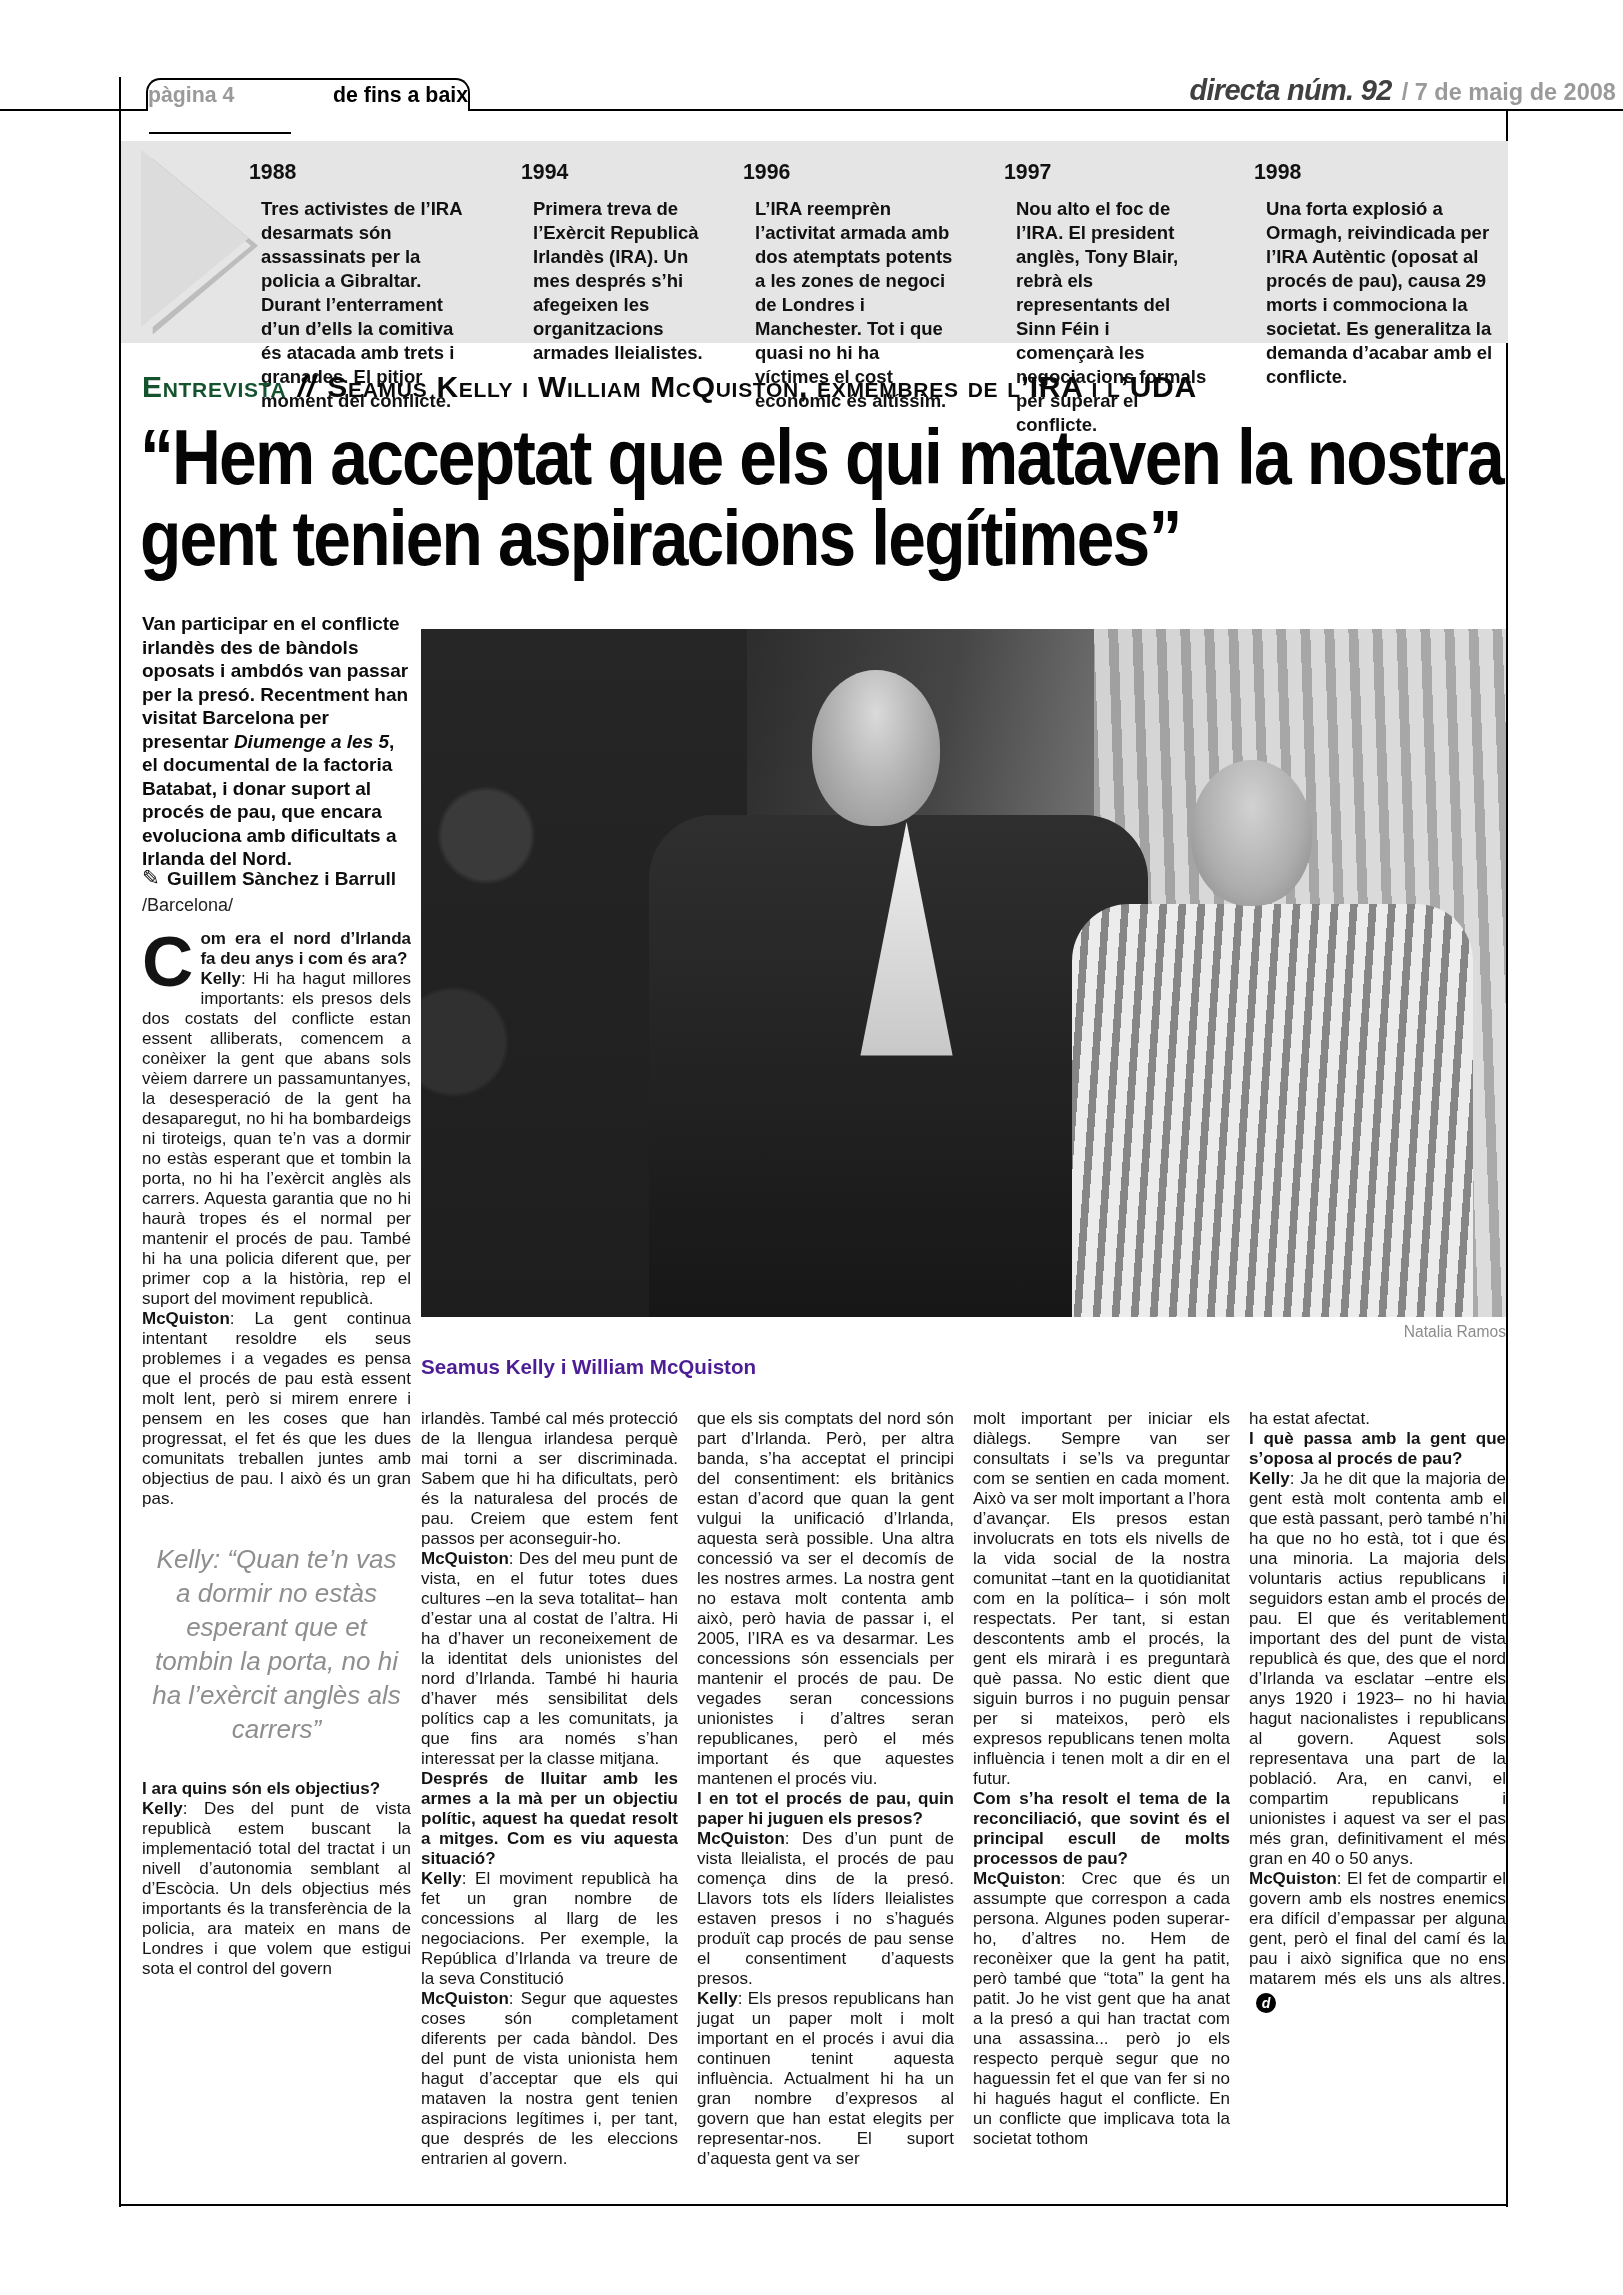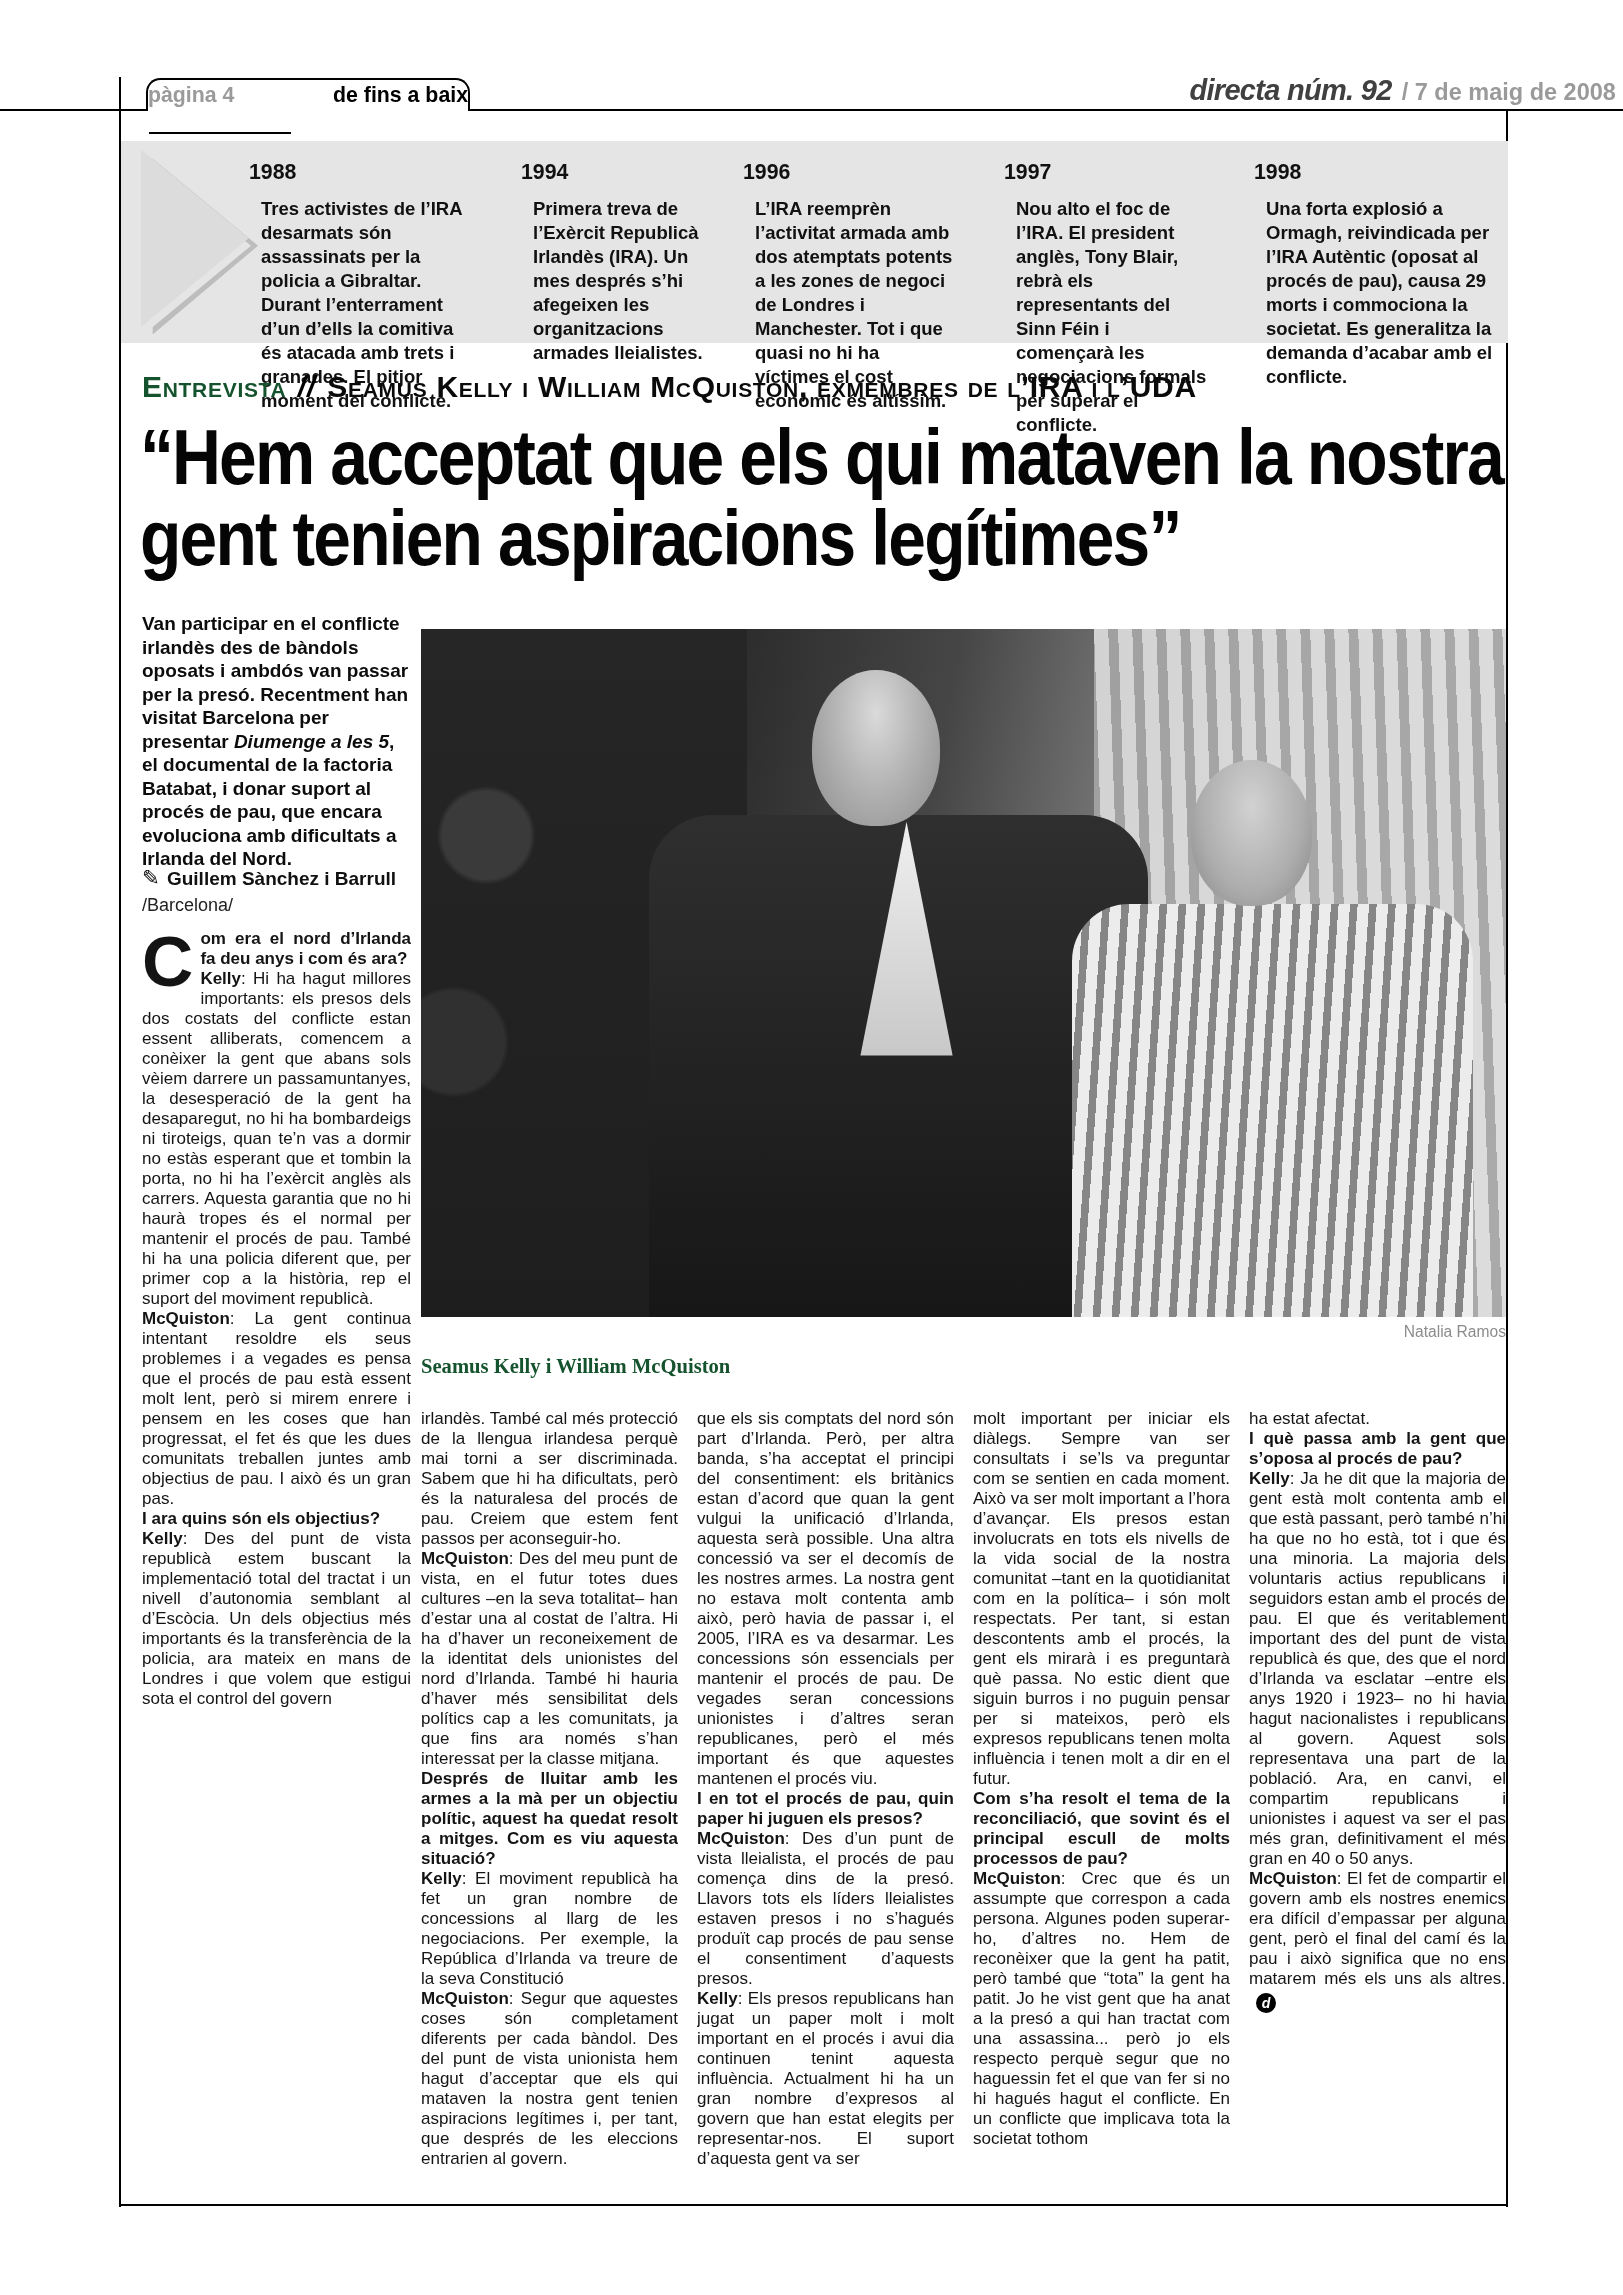--- a/index.html
+++ b/index.html
@@ -79,21 +79,21 @@
      background:linear-gradient(180deg,#f0f0f0,#c8c8c8);clip-path:polygon(50% 0,100% 100%,0 100%);}
   #photo .man-right-head{position:absolute;left:71%;top:19%;width:121px;height:146px;
      border-radius:50% 50% 47% 47%;
      background:radial-gradient(ellipse at 50% 32%,#d2d2d2 0%,#adadad 60%,#858585 100%);}
   #photo .man-right-body{position:absolute;left:60%;top:40%;width:37%;height:60%;
      border-radius:57px 57px 0 0;
      background:repeating-linear-gradient(94deg,#ececec 0 11.4px,#868686 11.4px 19px);}
 
   #photo-credit{left:421px;top:1323px;width:1085px;text-align:right;
      font-size:15.6px;color:#8c8c8c;}
-  #photo-caption{left:421px;top:1355px;width:1085px;font-size:20.6px;font-weight:bold;color:#14532d;font-family:Liberation Serif, serif;}
+  #photo-caption{left:421px;top:1355px;width:1085px;font-size:20.6px;font-weight:bold;color:#4c1d95;}
 
   
   .body-col{position:absolute;font-size:17px;line-height:20px;text-align:justify;
      color:#141414;overflow:hidden;}
   #col1{left:142px;top:929px;width:269px;height:1253px;}
   #col2{left:421px;top:1409px;width:257px;height:772px;}
   #col3{left:697px;top:1409px;width:257px;height:772px;}
   #col4{left:973px;top:1409px;width:257px;height:772px;}
   #col5{left:1249px;top:1409px;width:257px;height:772px;}
   .body-col p{margin:0;}
@@ -172,20 +172,21 @@
   <div class="man-right-body"></div>
   <div class="man-right-head"></div>
 </div>
 <div class="abs" id="photo-credit">Natalia Ramos</div>
 <div class="abs" id="photo-caption">Seamus Kelly i William McQuiston</div>
 
 <div class="abs body-col" id="col1">
     <p class="question"><span class="dropcap">C</span>om era el nord d’Irlanda fa deu anys i com és ara?</p>
     <p class="answer"><strong>Kelly</strong>: Hi ha hagut millores importants: els presos dels dos costats del conflicte estan essent alliberats, comencem a conèixer la gent que abans sols vèiem darrere un passamuntanyes, la desesperació de la gent ha desaparegut, no hi ha bombardeigs ni tiroteigs, quan te’n vas a dormir no estàs esperant que et tombin la porta, no hi ha l’exèrcit anglès als carrers. Aquesta garantia que no hi haurà tropes és el normal per mantenir el procés de pau. També hi ha una policia diferent que, per primer cop a la història, rep el suport del moviment republicà.</p>
     <p class="answer"><strong>McQuiston</strong>: La gent continua intentant resoldre els seus problemes i a vegades es pensa que el procés de pau està essent molt lent, però si mirem enrere i pensem en les coses que han progressat, el fet és que les dues comunitats treballen juntes amb objectius de pau. I això és un gran pas.</p>
+    <div class="pull-quote">Kelly: “Quan te’n vas a dormir no estàs esperant que et tombin la porta, no hi ha l’exèrcit anglès als carrers”</div>
     <p class="question">I ara quins són els objectius?</p>
     <p class="answer"><strong>Kelly</strong>: Des del punt de vista republicà estem buscant la implementació total del tractat i un nivell d’autonomia semblant al d’Escòcia. Un dels objectius més importants és la transferència de la policia, ara mateix en mans de Londres i que volem que estigui sota el control del govern</p>
   </div>
 <div class="abs body-col" id="col2">
     <p class="plain">irlandès. També cal més protecció de la llengua irlandesa perquè mai torni a ser discriminada. Sabem que hi ha dificultats, però és la naturalesa del procés de pau. Creiem que estem fent passos per aconseguir-ho.</p>
     <p class="answer"><strong>McQuiston</strong>: Des del meu punt de vista, en el futur totes dues cultures –en la seva totalitat– han d’estar una al costat de l’altra. Hi ha d’haver un reconeixement de la identitat dels unionistes del nord d’Irlanda. També hi hauria d’haver més sensibilitat dels polítics cap a les comunitats, ja que fins ara només s’han interessat per la classe mitjana.</p>
     <p class="question">Després de lluitar amb les armes a la mà per un objectiu polític, aquest ha quedat resolt a mitges. Com es viu aquesta situació?</p>
     <p class="answer"><strong>Kelly</strong>: El moviment republicà ha fet un gran nombre de concessions al llarg de les negociacions. Per exemple, la República d’Irlanda va treure de la seva Constitució</p>
     <p class="answer"><strong>McQuiston</strong>: Segur que aquestes coses són completament diferents per cada bàndol. Des del punt de vista unionista hem hagut d’acceptar que els qui mataven la nostra gent tenien aspiracions legítimes i, per tant, que després de les eleccions entrarien al govern.</p>
   </div>

